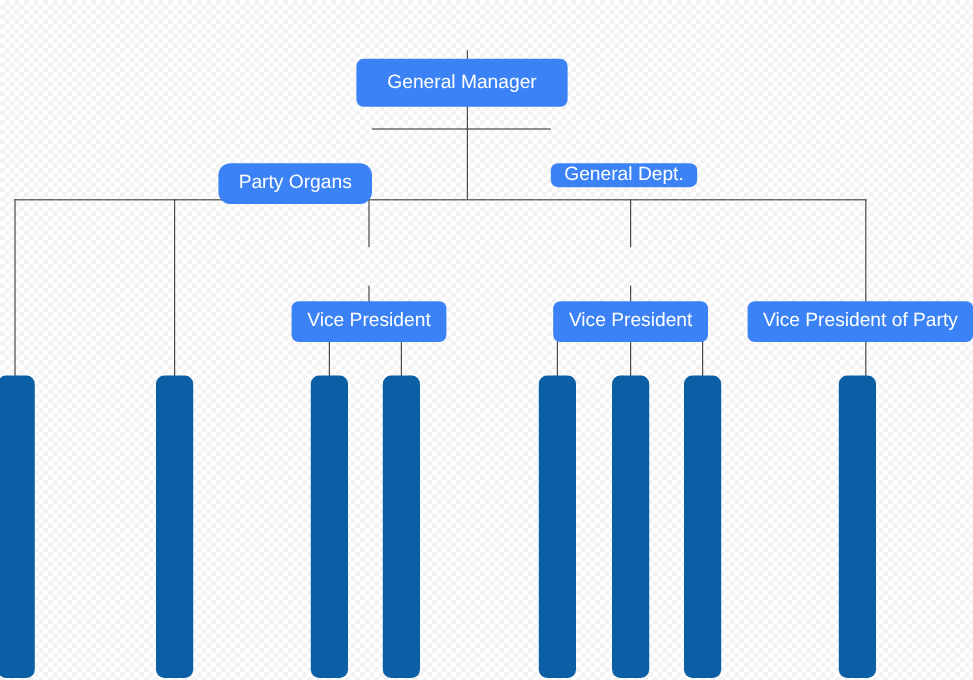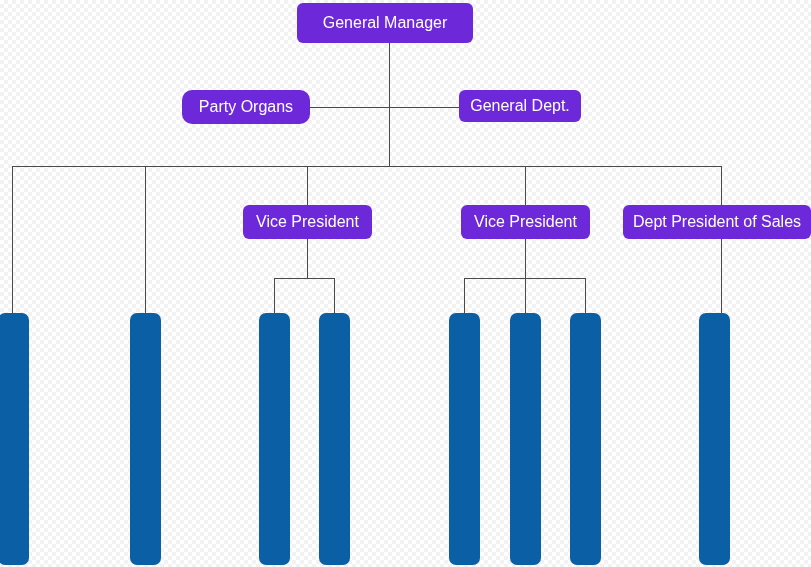--- a/index.html
+++ b/index.html
@@ -28,32 +28,33 @@
   .conn {
     position: absolute;
     background: #4a4a4a;
   }
   .conn.v { width: 1px; }
   .conn.h { height: 1px; }
 
   
   .node-orange {
     position: absolute;
-    background: #6d28d9;
+    background: #3b82f6;
     border-radius: 6px;
     color: #ffffff;
     display: flex;
     align-items: center;
     justify-content: center;
     font-size: 16px;
     line-height: 1;
     white-space: nowrap;
     box-sizing: border-box;
     padding: 0 12px;
     z-index: 3;
+    margin-top: 46px;
   }
 
   
   .node-blue {
     position: absolute;
     background: #0b5fa5;
     border-radius: 7px;
     color: #ffffff;
     box-sizing: border-box;
     z-index: 3;
@@ -95,34 +96,34 @@
   <div class="conn v" style="left:585px; top:278px; height:36px;"></div>
 
   <div class="node-orange" style="left:297px; top:3px; width:176px; height:40px;">
     <span>General Manager</span>
   </div>
 
   <div class="node-orange" style="left:182px; top:90px; width:128px; height:34px;border-radius:10px;">
     <span>Party Organs</span>
   </div>
 
-  <div class="node-orange" style="left:459px; top:90px; width:122px; height:32px;">
+  <div class="node-orange" style="left:459px; top:90px; width:122px; height:20px;">
     <span>General Dept.</span>
   </div>
 
   <div class="node-orange" style="left:243px; top:205px; width:129px; height:34px;">
     <span>Vice President</span>
   </div>
 
   <div class="node-orange" style="left:461px; top:205px; width:129px; height:34px;">
     <span>Vice President</span>
   </div>
 
   <div class="node-orange" style="left:623px; top:205px; width:188px; height:34px;">
-    <span>Dept President of Sales</span>
+    <span>Vice President of Party</span>
   </div>
 
   <div class="node-blue" style="left:-2px; top:313px; width:31px; height:252px;">
     
   </div>
 
   <div class="node-blue" style="left:130px; top:313px; width:31px; height:252px;">
     
   </div>
 

